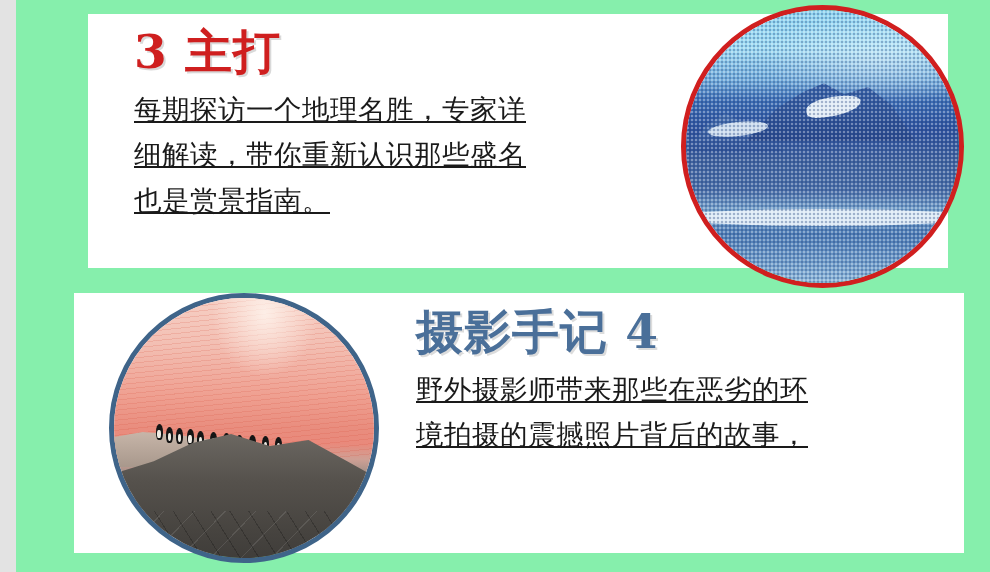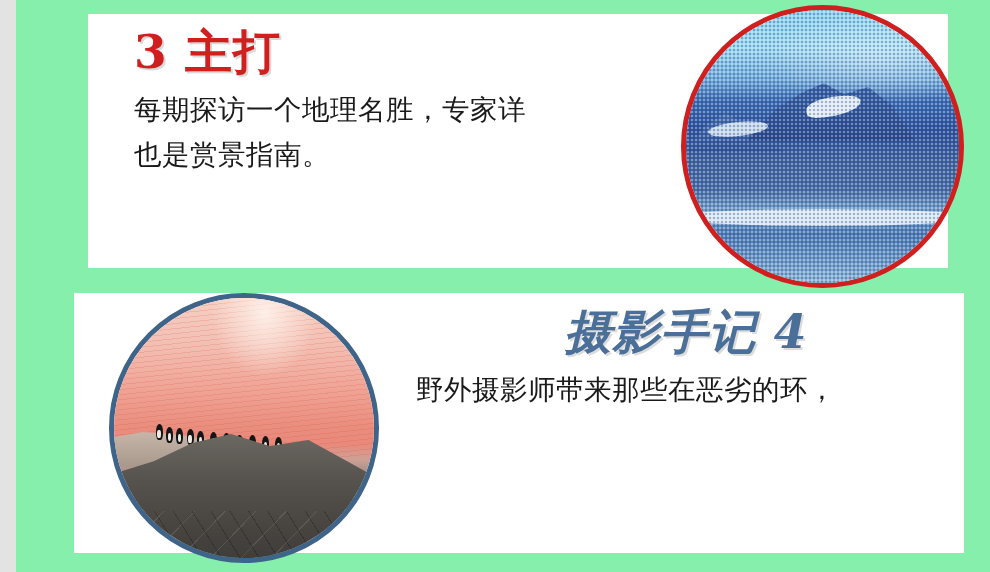--- a/index.html
+++ b/index.html
@@ -64,34 +64,33 @@
     letter-spacing: 1px;
     margin: 0 0 8px 0;
     white-space: nowrap;
   }
   .heading-top {
     color: #cf1f1f;
     text-shadow: 2px 2px 0 rgba(130,130,130,0.30);
   }
   .heading-bottom {
     color: #4a6f99;
-    text-align: center;
+    text-align: left;
     text-shadow: 2px 2px 0 rgba(130,130,130,0.28);
-    font-style: italic;
   }
 
   .body-text {
     font-family: "Liberation Serif", "DejaVu Serif", serif;
     font-size: 27.5px;
     line-height: 1.66;
     color: #1a1a1a;
     margin: 0;
     letter-spacing: 0.5px;
   }
-  .body-text p { margin: 0; }
+  .body-text p { margin: 0; text-decoration: underline; }
 
   
   .photo-circle {
     position: absolute;
     border-radius: 50%;
     overflow: hidden;
     box-sizing: border-box;
   }
   .photo-top {
     left: 665px;
@@ -257,41 +256,43 @@
 <body>
 
 <div class="stage">
 
   <div class="panel panel-top"></div>
 
   <div class="block block-top">
     <div class="heading heading-top">3 主打</div>
     <div class="body-text">
       <p class="nowrap">每期探访一个地理名胜，专家详</p>
+      <p class="nowrap">细解读，带你重新认识那些盛名</p>
       <p class="nowrap">也是赏景指南。</p>
     </div>
   </div>
 
   <div class="photo-circle photo-top">
     <div class="photo-inner scene-glacier">
       <div class="ridge peak-b"></div>
       <div class="ridge peak-a"></div>
       <div class="snow-a"></div>
       <div class="snow-b"></div>
       <div class="snow-band"></div>
       <div class="texture-dots"></div>
     </div>
   </div>
 
   <div class="panel panel-bottom"></div>
 
   <div class="block block-bottom">
     <div class="heading heading-bottom">摄影手记 4</div>
     <div class="body-text">
-      <p class="nowrap">野外摄影师带来那些在恶劣的环，</p>
+      <p class="nowrap">野外摄影师带来那些在恶劣的环</p>
+      <p class="nowrap">境拍摄的震撼照片背后的故事，</p>
     </div>
   </div>
 
   <div class="photo-circle photo-bottom">
     <div class="photo-inner scene-penguin">
       <div class="sky-streaks"></div>
       <div class="sun-glow"></div>
       <div class="rock-ledge"></div>
       <div class="penguin" style="left:16%; top:48.5%;"></div>
       <div class="penguin" style="left:20%; top:49.5%;"></div>

